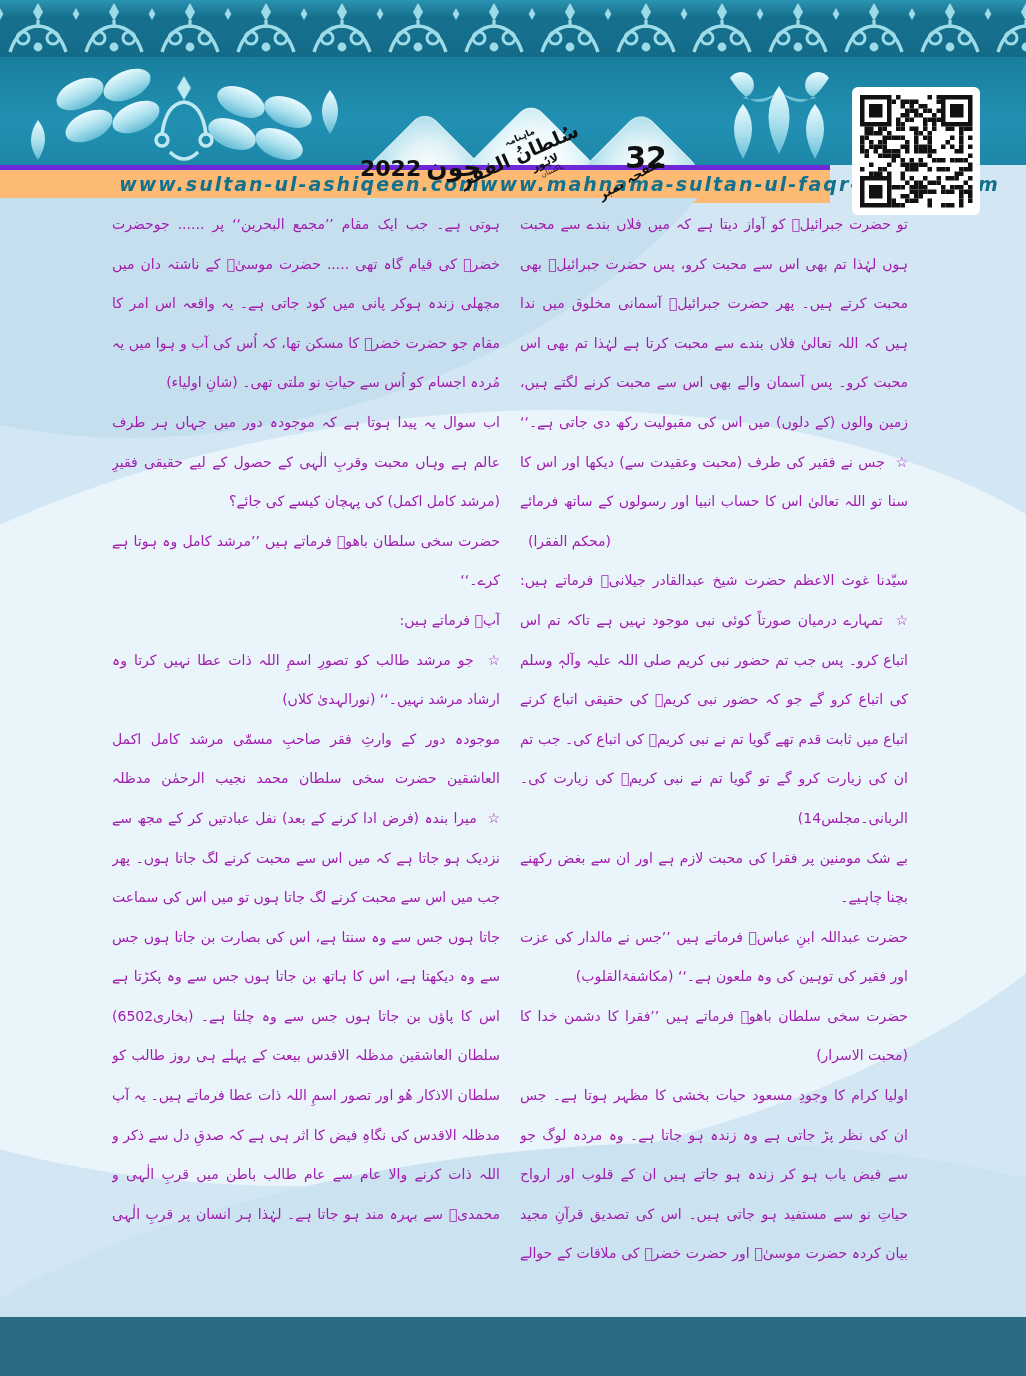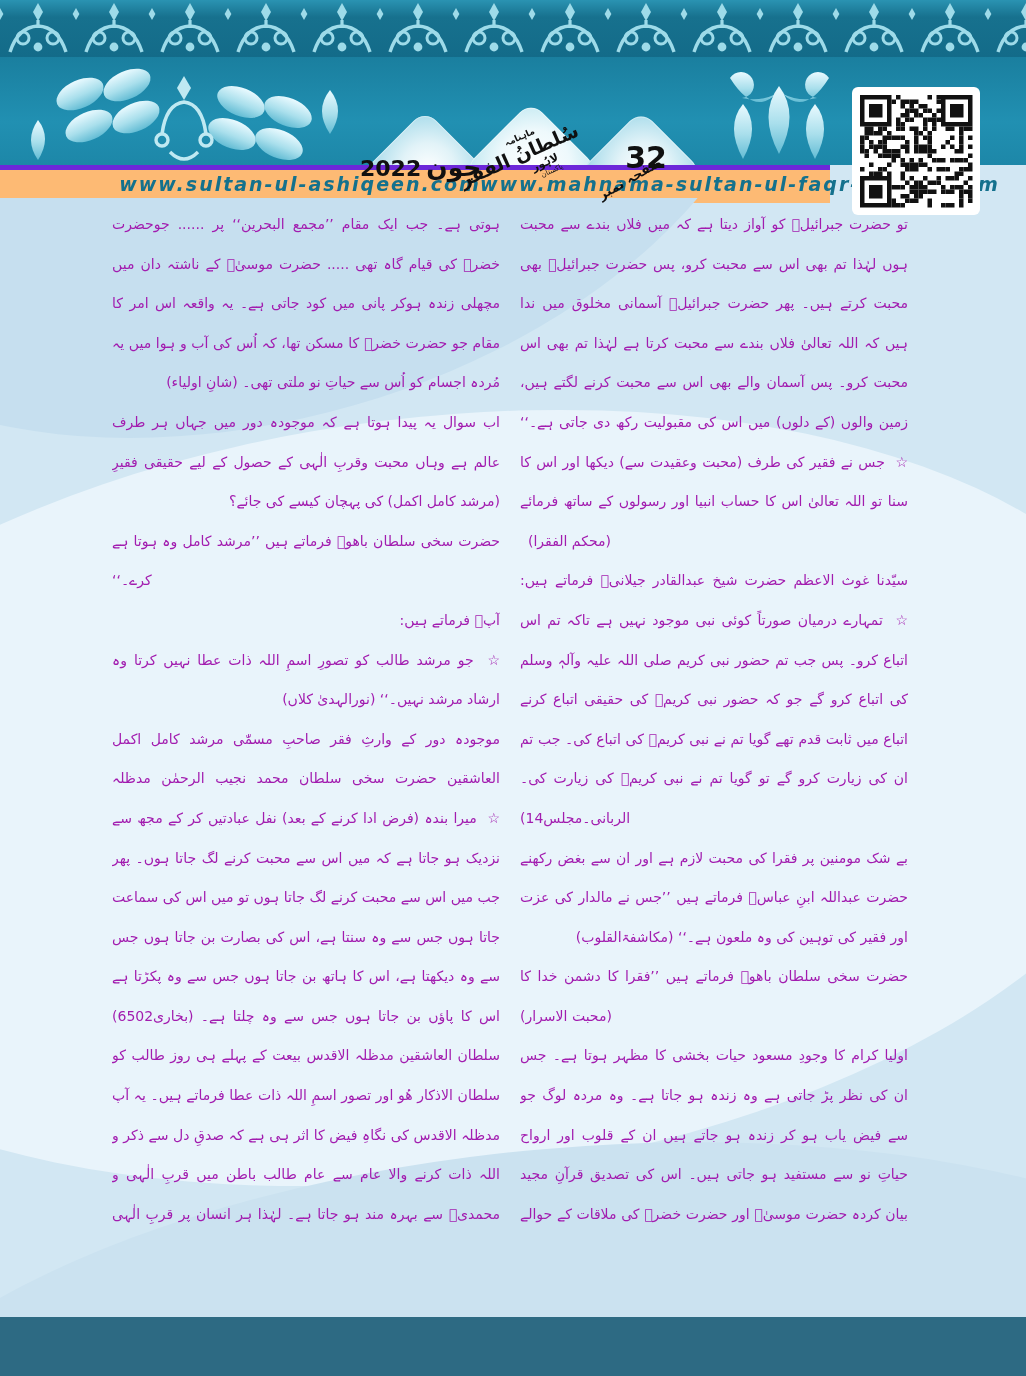--- a/index.html
+++ b/index.html
@@ -46,21 +46,21 @@
   .sw1{left:-320px;top:220px;width:1500px;height:760px;background:#e9f4fb;transform:rotate(-7deg);}
   .sw2{left:-260px;top:-420px;width:1050px;height:640px;background:#c6dfef;transform:rotate(-16deg);}
   .sw3{left:-180px;top:950px;width:1500px;height:620px;background:#cbe2f0;transform:rotate(-5deg);}
   .col{position:absolute;top:7px;width:388px;direction:rtl;color:#a21caf;z-index:4;}
   .col.left{left:112px;}
   .col.right{left:520px;}
   .tl{height:39.6px;line-height:39.6px;font-size:14px;overflow:hidden;white-space:nowrap;}
   .tl.n,.tl.star{text-align:justify;text-align-last:justify;white-space:normal;}
   .tl.e{text-align:right;}
   .tl.c{text-align:left;padding-left:8px;}
-  .tl.m{text-align:left;}
+  .tl.m{text-align:right;}
   
   .footer{position:absolute;left:0;top:1317px;width:1026px;height:59px;background:#2d6a83;}
 </style>
 </head>
 <body>
 
 <div class="page">
 
   <div class="strip-top">
     <svg width="1026" height="57" xmlns="http://www.w3.org/2000/svg">
@@ -423,20 +423,21 @@
         <div class="tl n">سنا تو اللہ تعالیٰ اس کا حساب انبیا اور رسولوں کے ساتھ فرمائے گا۔</div>
         <div class="tl c">(محکم الفقرا)</div>
         <div class="tl n">سیّدنا غوث الاعظم حضرت شیخ عبدالقادر جیلانیؒ فرماتے ہیں:</div>
         <div class="tl star">☆&nbsp; تمہارے درمیان صورتاً کوئی نبی موجود نہیں ہے تاکہ تم اس کی</div>
         <div class="tl n">اتباع کرو۔ پس جب تم حضور نبی کریم صلی اللہ علیہ وآلہٖ وسلم کے متبعین</div>
         <div class="tl n">کی اتباع کرو گے جو کہ حضور نبی کریمؐ کی حقیقی اتباع کرنے والے اور</div>
         <div class="tl n">اتباع میں ثابت قدم تھے گویا تم نے نبی کریمؐ کی اتباع کی۔ جب تم</div>
         <div class="tl n">ان کی زیارت کرو گے تو گویا تم نے نبی کریمؐ کی زیارت کی۔ (الفتح</div>
         <div class="tl m">الربانی۔مجلس14)</div>
         <div class="tl n">بے شک مومنین پر فقرا کی محبت لازم ہے اور ان سے بغض رکھنے سے</div>
+        <div class="tl e">بچنا چاہیے۔</div>
         <div class="tl n">حضرت عبداللہ ابنِ عباسؓ فرماتے ہیں ’’جس نے مالدار کی عزت کی</div>
         <div class="tl e">اور فقیر کی توہین کی وہ ملعون ہے۔‘‘ (مکاشفۃالقلوب)</div>
         <div class="tl n">حضرت سخی سلطان باھوؒ فرماتے ہیں ’’فقرا کا دشمن خدا کا دشمن ہے۔‘‘</div>
         <div class="tl m">(محبت الاسرار)</div>
         <div class="tl n">اولیا کرام کا وجودِ مسعود حیات بخشی کا مظہر ہوتا ہے۔ جس مردہ دل پر</div>
         <div class="tl n">ان کی نظر پڑ جاتی ہے وہ زندہ ہو جاتا ہے۔ وہ مردہ لوگ جو صحبتِ اولیا</div>
         <div class="tl n">سے فیض یاب ہو کر زندہ ہو جاتے ہیں ان کے قلوب اور ارواح</div>
         <div class="tl n">حیاتِ نو سے مستفید ہو جاتی ہیں۔ اس کی تصدیق قرآنِ مجید میں</div>
         <div class="tl n">بیان کردہ حضرت موسیٰؑ اور حضرت خضرؑ کی ملاقات کے حوالے سے</div>
       </div>

